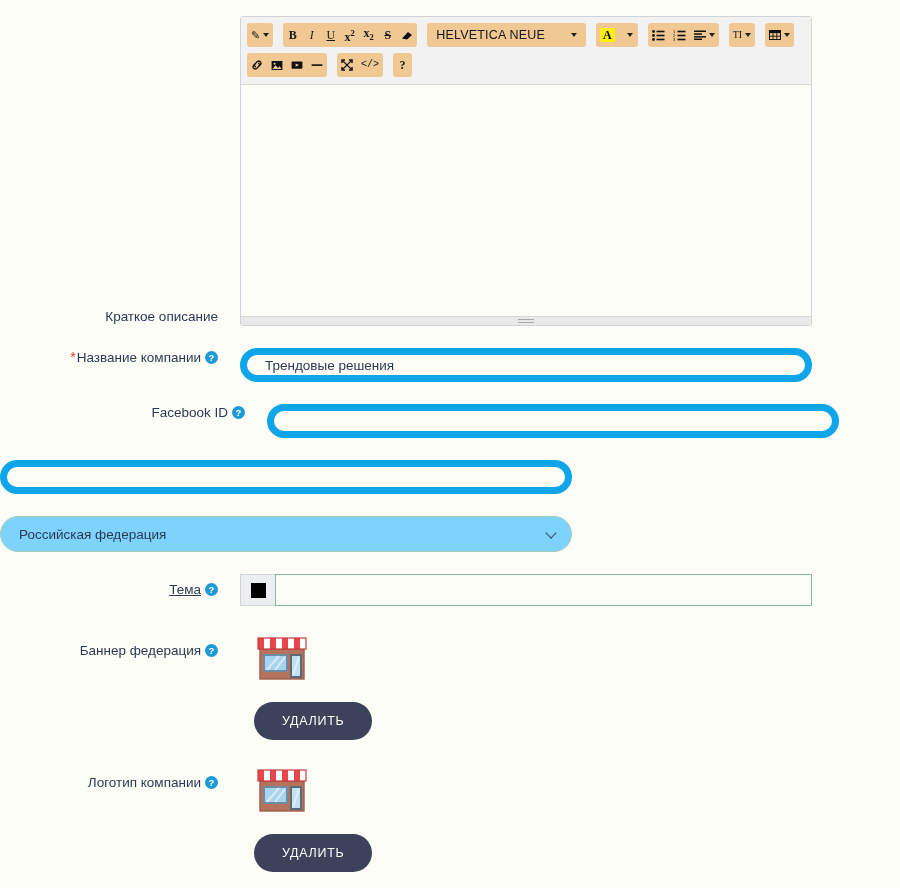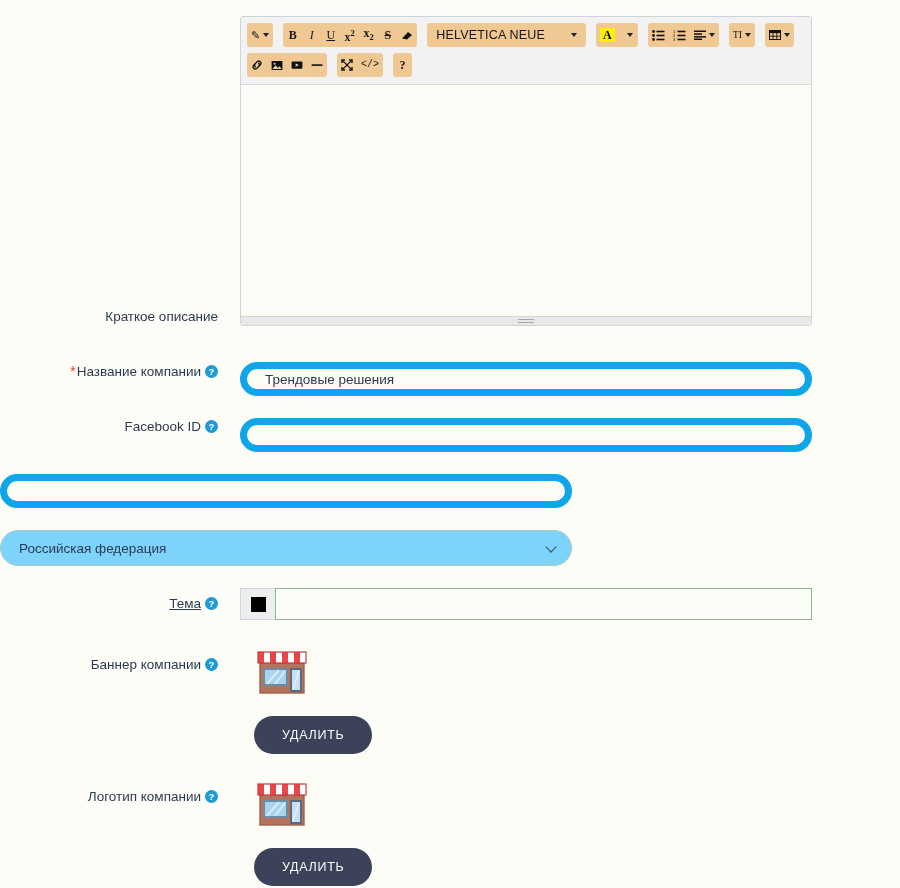--- a/index.html
+++ b/index.html
@@ -425,30 +425,30 @@
         </div>
 
         <textarea class="editor-body" placeholder="" style=""></textarea>
         <div class="editor-resize">
             <i></i>
           </div>
       </div>
     </div>
   </div>
 
-  <div class="form-row" style="padding-top:36px;">
+  <div class="form-row" style="padding-top:22px;">
     <div class="row-label">
       <span class="req-star">*</span><span>Название компании</span><span class="help-icon">?</span>
     </div>
     <div class="row-field">
       <input class="pill-input" type="text" value="Трендовые решения" style="">
     </div>
   </div>
 
-  <div class="form-row" style="padding-top:22px;">
+  <div class="form-row" style="padding-top:22px;padding-left:27px;">
     <div class="row-label">
       <span>Facebook ID</span><span class="help-icon">?</span>
     </div>
     <div class="row-field">
       <input class="pill-input" type="text" value="" style="">
     </div>
   </div>
 
   <div class="form-row" style="padding-top:22px;">
     <div class="row-field">
@@ -476,21 +476,21 @@
         <div class="color-prefix">
           <span class="color-swatch" style="background: rgb(0, 0, 0);"></span>
         </div>
         <input class="color-input" type="text" value="" style="">
       </div>
     </div>
   </div>
 
   <div class="form-row" style="padding-top:24px;">
     <div class="row-label" style="padding-top:12px;">
-      <span>Баннер компании</span><span class="help-icon">?</span>
+      <span>Баннер федерация</span><span class="help-icon">?</span>
     </div>
     <div class="row-field">
       <div style="padding-left:14px;">
         <svg class="shop-img" width="56" height="56" viewBox="0 0 56 56" aria-hidden="true">
           <rect x="6" y="19" width="44" height="30" fill="#b5725c"></rect>
           <rect x="6" y="19" width="44" height="30" fill="none" stroke="#9e5f4b" stroke-width="1.4"></rect>
           <rect x="10" y="25" width="23" height="16" fill="#a9d4ee" stroke="#6d8ba4" stroke-width="2"></rect>
           <path d="M13 40 L25 26 M21 40 L31 27" stroke="#ffffff" stroke-width="2" opacity=".55"></path>
           <rect x="37" y="25" width="10" height="22" fill="#c3e0f2" stroke="#596b7a" stroke-width="2"></rect>
           <path d="M39 45 L45 27" stroke="#ffffff" stroke-width="1.6" opacity=".55"></path>

